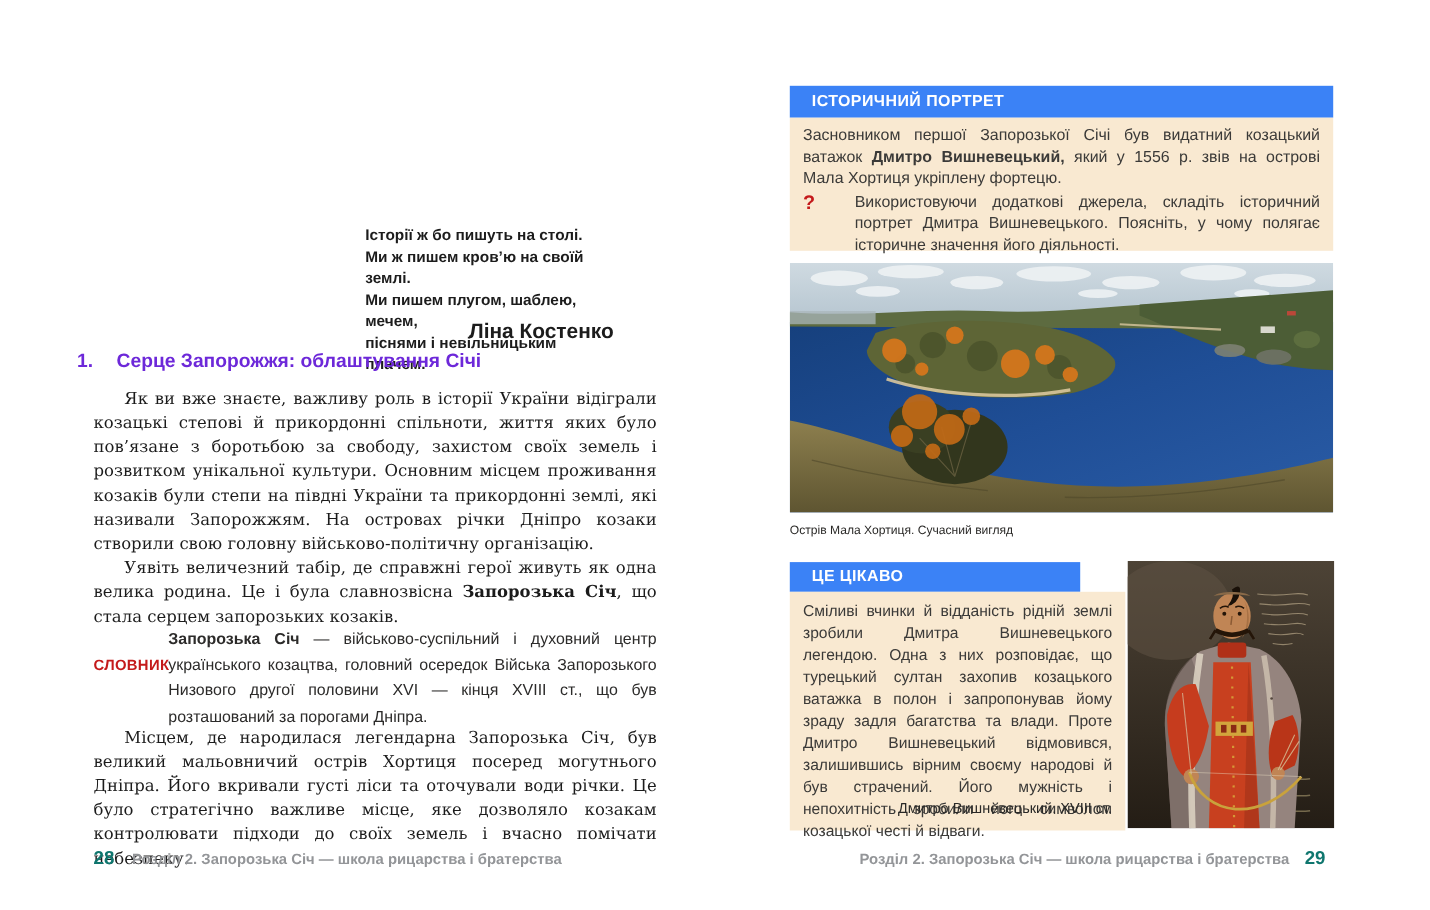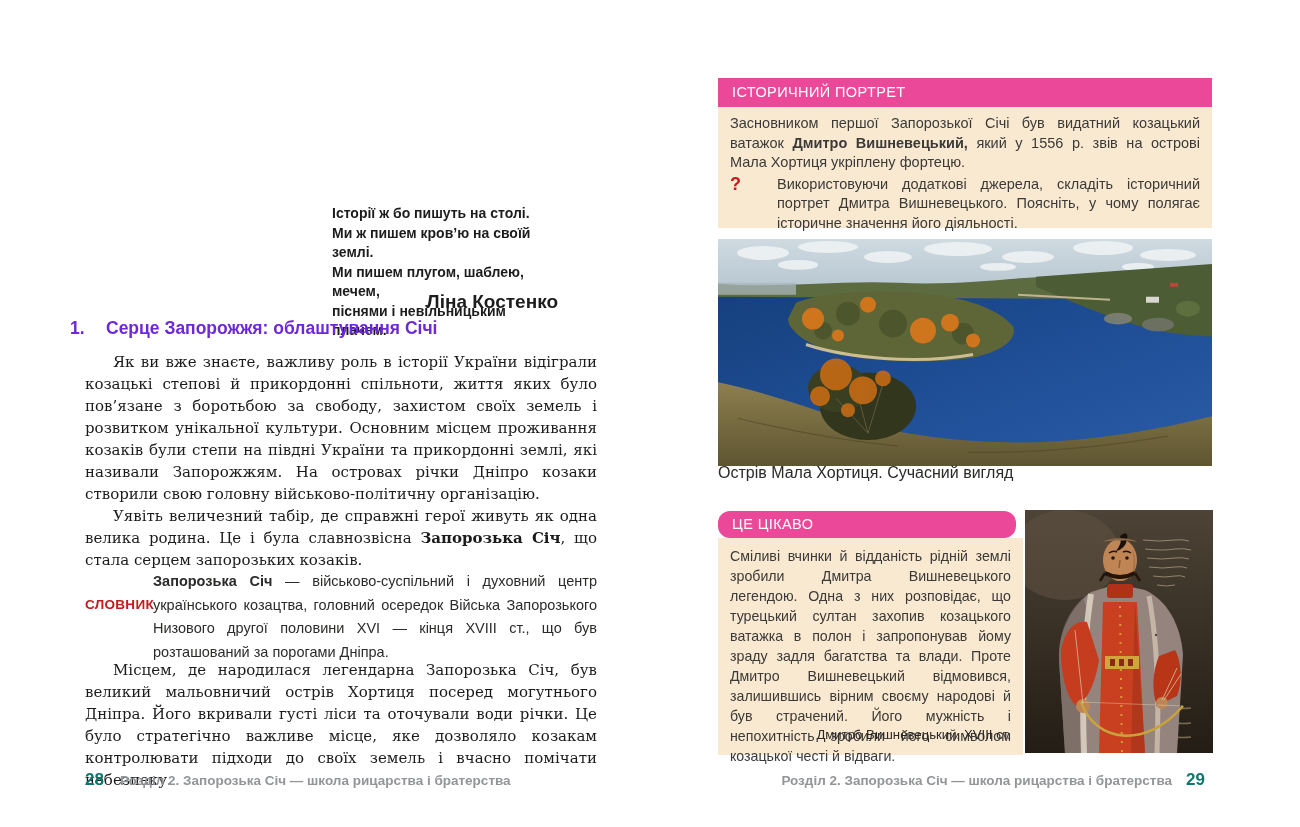--- a/index.html
+++ b/index.html
@@ -40,39 +40,39 @@
   }
   .footer { position:absolute; top:770px; font-weight:bold; }
   .footer .pagenum { font-size:17px; color:#0f766e; vertical-align:middle; }
   .footer .chapter { font-size:13.5px; color:#939598; vertical-align:middle; }
   .footer-left { left:85px; }
   .footer-left .chapter { margin-left:16px; }
   .footer-right { left:718px; width:487px; text-align:right; }
   .footer-right .chapter { margin-right:14px; }
   
   .box-header {
-    position:absolute; background:#ec4899; color:#ffffff; font-weight:normal;
-    font-size:14.5px; letter-spacing:.4px; box-sizing:border-box; padding-left:14px;
+    position:absolute; background:#3b82f6; color:#ffffff; font-weight:bold;
+    font-size:14.5px; letter-spacing:.4px; box-sizing:border-box; padding-left:20px;
   }
   #ip-header { left:718px; top:78px; width:494px; height:29px; line-height:29px; }
   #ip-body {
     position:absolute; left:718px; top:107px; width:494px; height:121px;
     background:#F9E9D1; box-sizing:border-box; padding:7px 12px 0 12px;
     font-size:14.5px; line-height:19.5px; color:#3b3a38; text-align:justify;
   }
   #ip-body p { margin:0; }
   .q-row { display:flex; margin-top:2px; }
   .q-mark { color:#C41A1B; font-weight:bold; font-size:18px; line-height:19.5px; margin-right:9px; }
   .q-text { flex:1;margin-left:27px; }
   .photo { position:absolute; left:718px; top:239px; width:494px; height:227px; }
   .photo svg, .portrait svg { display:block; width:100%; height:100%; }
   .caption1 {
-    position:absolute; left:718px; top:464px; font-size:16px; color:#2a2927;
-  }
-  #cc-header { left:718px; top:511px; width:298px; height:27px; line-height:27px;border-radius:12px; }
+    position:absolute; left:718px; top:476px; font-size:11px; color:#2a2927;
+  }
+  #cc-header { left:718px; top:511px; width:264px; height:27px; line-height:27px; }
   #cc-body {
     position:absolute; left:718px; top:538px; width:305px; height:217px;
     background:#F9E9D1; box-sizing:border-box; padding:8px 12px;
     font-size:14.2px; line-height:20px; color:#3b3a38; text-align:justify;
   }
   #cc-body p { margin:0; }
   .cc-caption {
     position:absolute; right:12px; bottom:10px; font-size:13.2px; color:#2a2927;
     text-align:right;
   }

